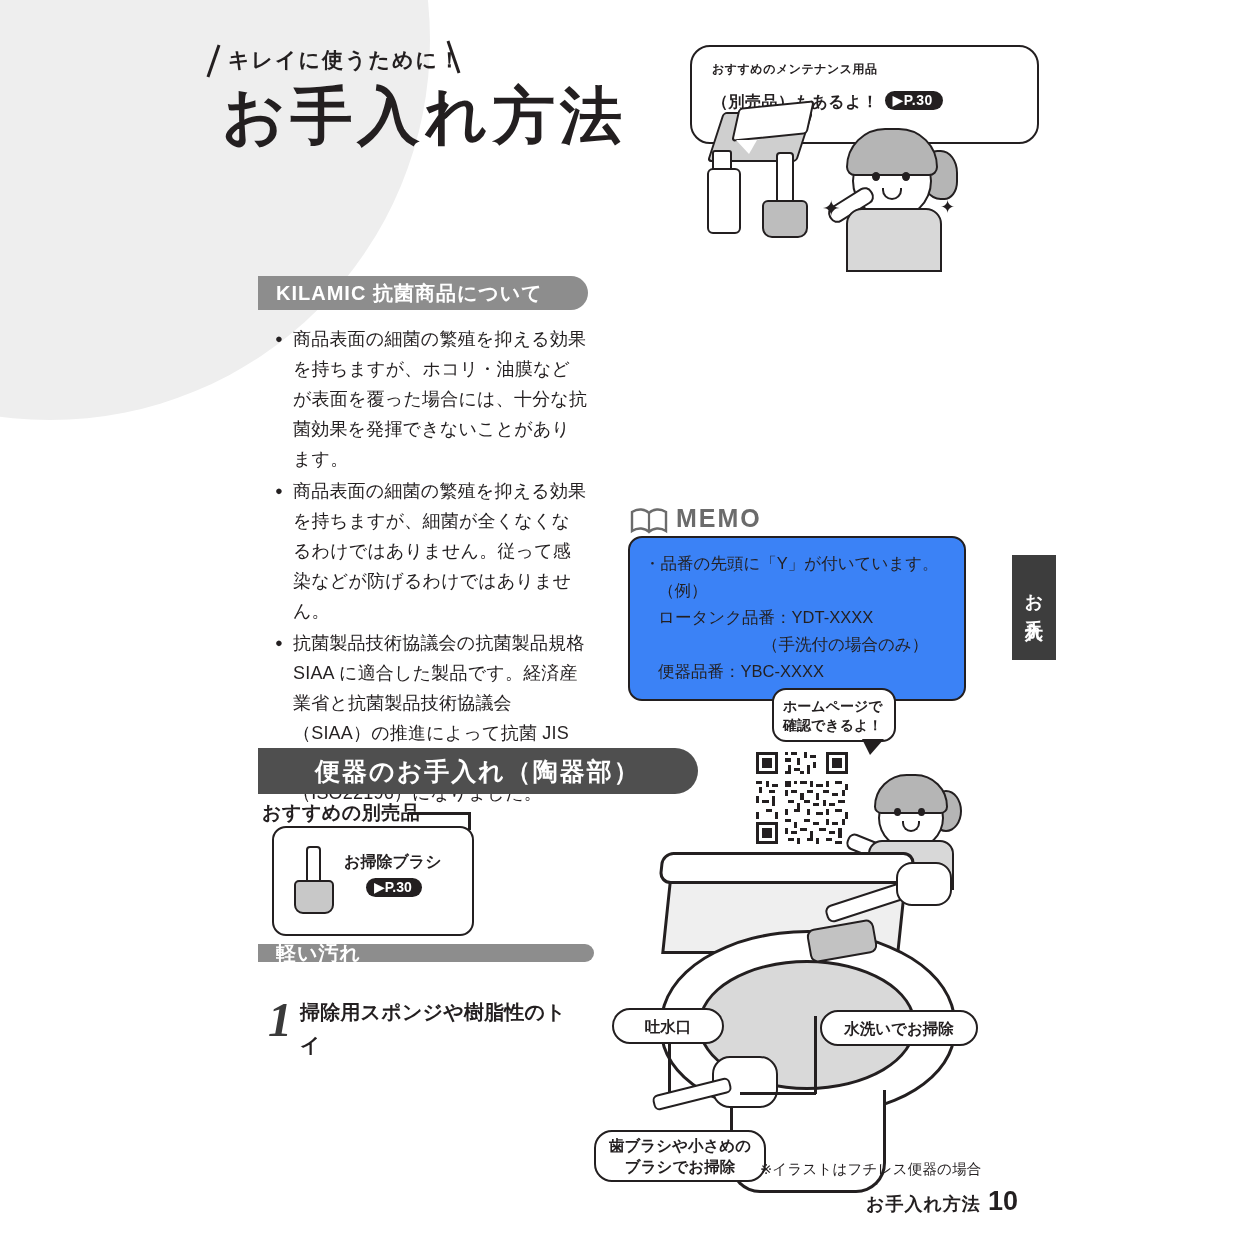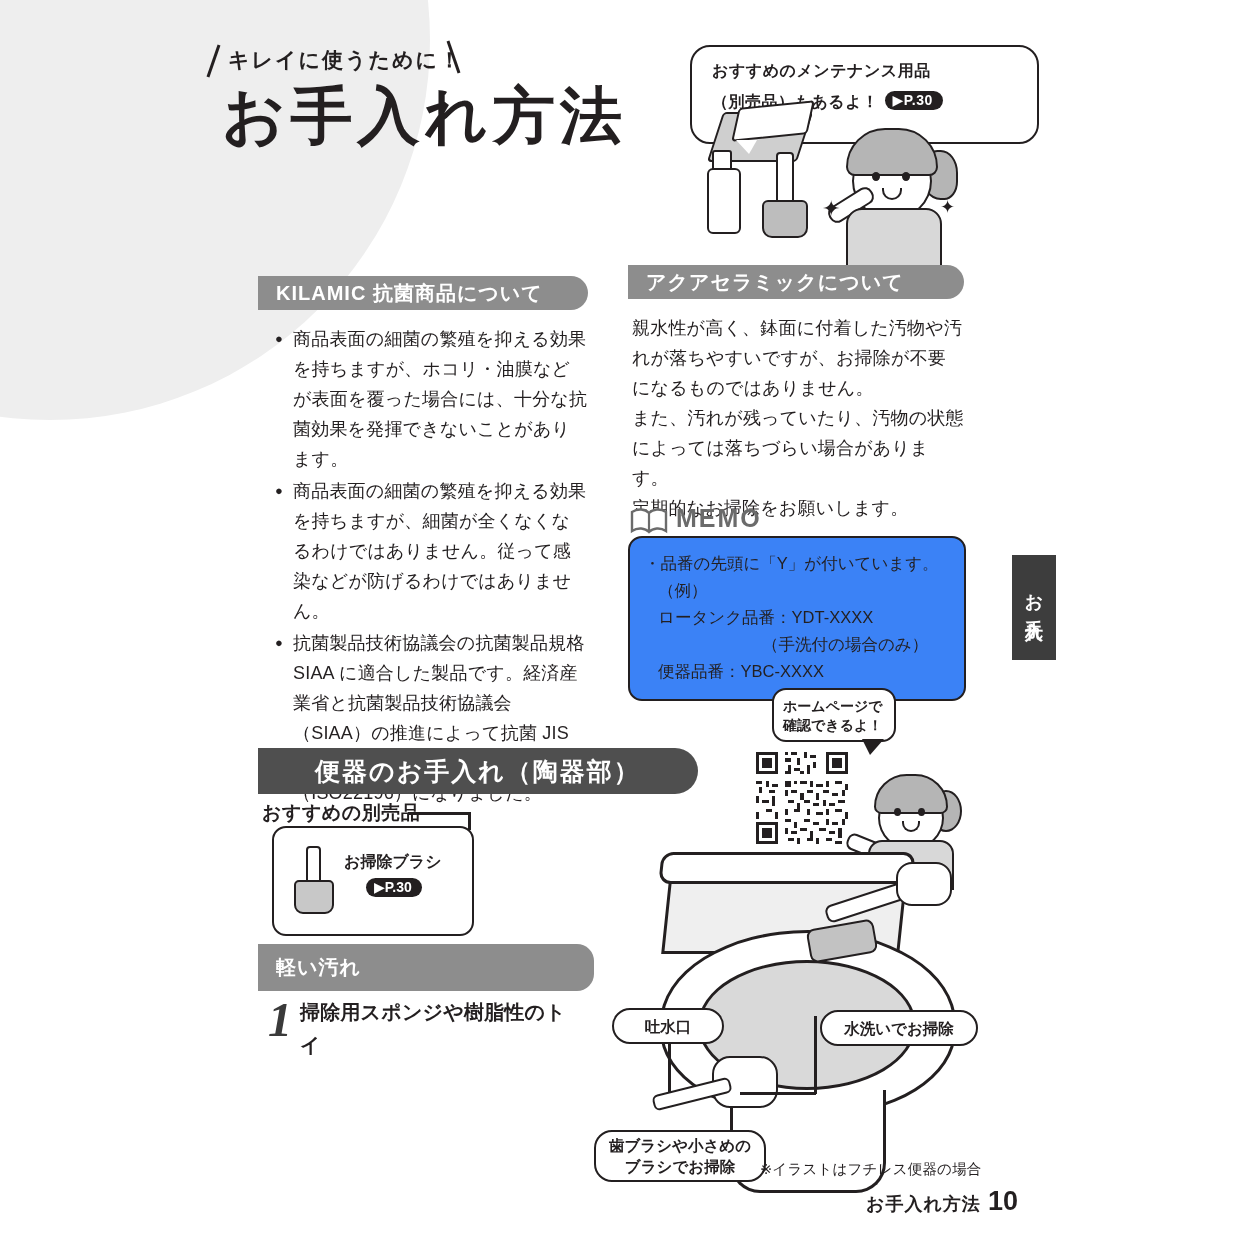--- a/index.html
+++ b/index.html
@@ -48,21 +48,21 @@
   .bubble-top:after{
     content:"";position:absolute;left:40px;bottom:-17px;
     width:0;height:0;border-left:16px solid transparent;border-right:10px solid transparent;
     border-top:18px solid #231f20;
   }
   .bubble-top:before{
     content:"";position:absolute;left:44px;bottom:-12px;z-index:2;
     width:0;height:0;border-left:13px solid transparent;border-right:8px solid transparent;
     border-top:14px solid #ffffff;
   }
-  .bubble-top-t1{position:absolute;left:20px;top:14px;font-size:16px;font-weight:700;letter-spacing:.5px;}
+  .bubble-top-t1{position:absolute;left:20px;top:14px;font-size:12px;font-weight:700;letter-spacing:.5px;}
   .bubble-top-t2{position:absolute;left:20px;top:44px;font-size:16px;font-weight:700;letter-spacing:.5px;}
   .pagechip{
     display:inline-block;background:#231f20;color:#ffffff;border-radius:11px;
     padding:1px 10px 2px 8px;font-size:14px;font-weight:700;margin-left:6px;vertical-align:2px;
   }
 
   
   .ill-cloth{
     position:absolute;left:715px;top:112px;width:86px;height:46px;
     background:#cfcfcf;border:2px solid #231f20;
@@ -174,21 +174,21 @@
     border:2.5px solid #231f20;border-radius:14px;background:#ffffff;
   }
   .rec-line{position:absolute;left:408px;top:812px;width:62px;height:2.5px;background:#231f20;}
   .rec-line2{position:absolute;left:468px;top:812px;width:2.5px;height:18px;background:#231f20;}
   .rec-txt{position:absolute;left:344px;top:852px;font-size:16px;font-weight:600;}
   .rec-chip{position:absolute;left:366px;top:878px;}
   .rec-brush-h{position:absolute;left:306px;top:846px;width:11px;height:38px;background:#ffffff;border:2px solid #231f20;border-radius:4px;}
   .rec-brush-b{position:absolute;left:294px;top:880px;width:36px;height:30px;background:#c8c8c8;border:2px solid #231f20;border-radius:5px 5px 9px 9px;}
 
   .sub-head{
-    position:absolute;left:258px;top:944px;width:318px;height:47px;
+    position:absolute;left:258px;top:944px;width:318px;height:18px;
     background:#8d8d8d;color:#ffffff;border-radius:0 17px 17px 0;
     display:flex;align-items:center;padding-left:18px;
     font-size:20px;font-weight:700;letter-spacing:1px;
   }
   .step-num{
     position:absolute;left:268px;top:992px;font-size:48px;font-weight:700;
     font-family:"Liberation Serif",serif;font-style:italic;color:#3a3a3a;
   }
   .step-txt{
     position:absolute;left:300px;top:996px;width:266px;
@@ -277,28 +277,20 @@
 
   <div class="col-l">
     <div class="sec-head" style="position:relative;left:0;top:0;width:auto;">KILAMIC 抗菌商品について</div>
     <div class="body-txt" style="margin-top:14px;margin-left:18px;">
       <div class="bullet-li">商品表面の細菌の繁殖を抑える効果を持ちますが、ホコリ・油膜などが表面を覆った場合には、十分な抗菌効果を発揮できないことがあります。</div>
       <div class="bullet-li">商品表面の細菌の繁殖を抑える効果を持ちますが、細菌が全くなくなるわけではありません。従って感染などが防げるわけではありません。</div>
       <div class="bullet-li">抗菌製品技術協議会の抗菌製品規格 SIAA に適合した製品です。経済産業省と抗菌製品技術協議会（SIAA）の推進によって抗菌 JIS 規格（JISZ2801）から ISO 規格（ISO22196）になりました。</div>
     </div>
   </div>
 
-  <div class="col-r">
-    <div class="sec-head" style="position:relative;left:0;top:0;width:auto;">アクアセラミックについて</div>
-    <div class="body-txt" style="margin-top:14px;margin-left:4px;">
-      <div>親水性が高く、鉢面に付着した汚物や汚れが落ちやすいですが、お掃除が不要になるものではありません。</div>
-      <div>また、汚れが残っていたり、汚物の状態によっては落ちづらい場合があります。</div>
-      <div>定期的なお掃除をお願いします。</div>
-    </div>
-  </div>
 
   <div class="memo-wrap">
     <svg class="memo-book" viewBox="0 0 38 26">
       <path d="M2 4 C8 0, 15 1, 19 5 C23 1, 30 0, 36 4 L36 23 C30 19, 23 20, 19 24 C15 20, 8 19, 2 23 Z" fill="#ffffff" stroke="#6b6b6b" stroke-width="2.4"></path>
       <line x1="19" y1="5" x2="19" y2="24" stroke="#6b6b6b" stroke-width="2.2"></line>
     </svg>
     <div class="memo-title">MEMO</div>
     <div class="memo-box">
       <div>・品番の先頭に「Y」が付いています。</div>
       <div style="padding-left:14px;">（例）</div>

